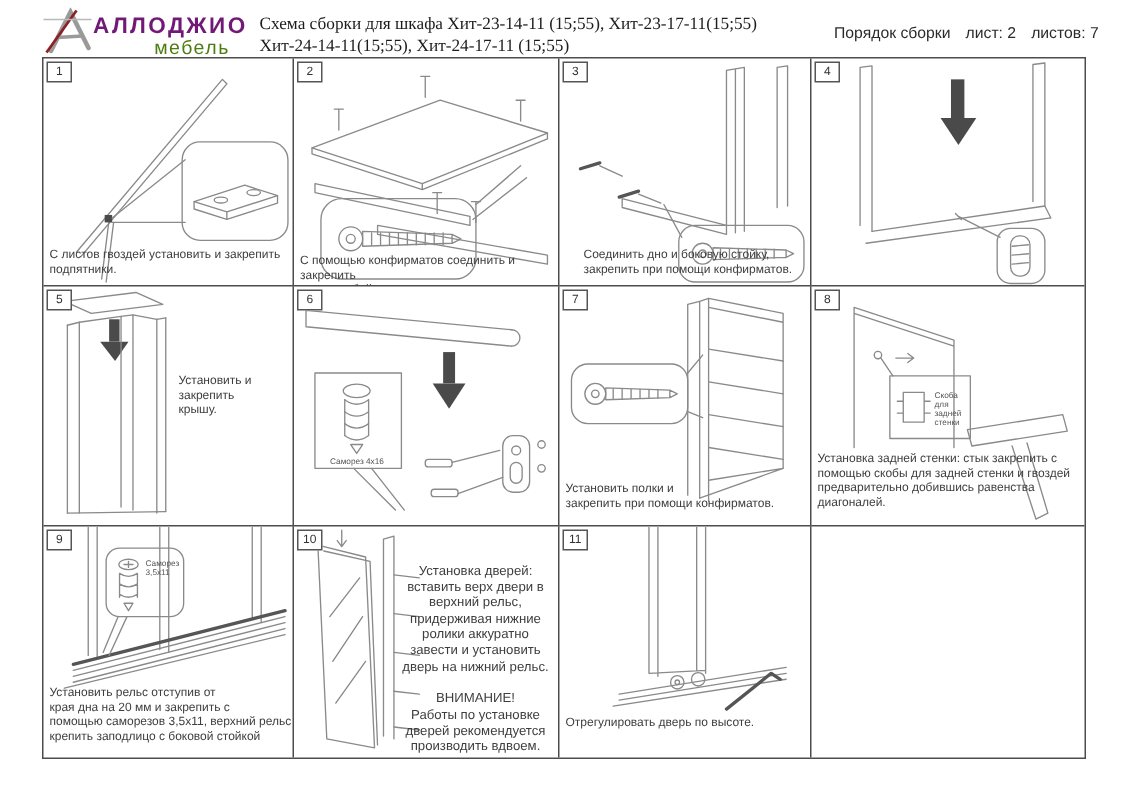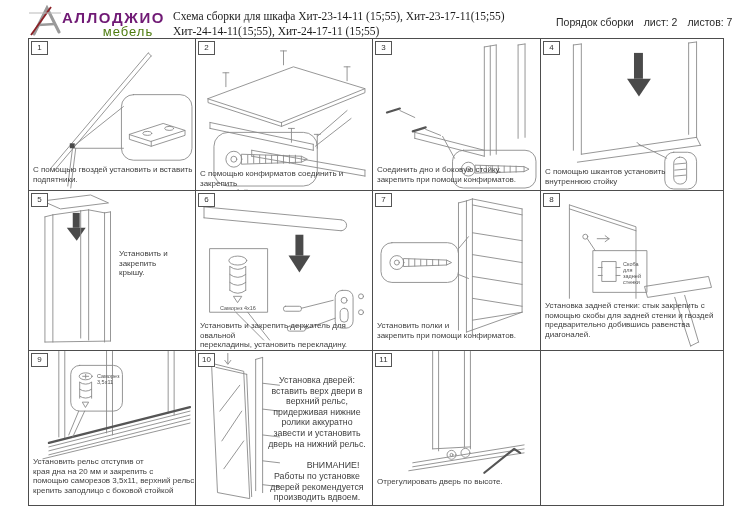--- a/index.html
+++ b/index.html
@@ -59,21 +59,21 @@
       <path d="M22,130 L120,14 M25,133 L123,17 M120,14 L123,17"></path>
       <path d="M44,108 L39,148 M47,110 L42,150"></path>
       <rect x="41" y="105" width="5" height="5" class="dk"></rect>
       <path d="M46,107 L95,68 M46,110 L95,110"></path>
       <rect x="93" y="56" width="71" height="66" rx="12"></rect>
       <path d="M101,96 L135,85 L157,92 L123,103 Z"></path>
       <path d="M101,96 L101,101 L123,108 L123,103 M157,92 L157,97 L123,108"></path>
       <ellipse cx="119" cy="95" rx="4.5" ry="2"></ellipse>
       <ellipse cx="141" cy="90" rx="4.5" ry="2"></ellipse>
     </svg>
-    <div class="cap" style="left:4px;top:126px;width:162px;">С помощью гвоздей установить и вставить
+    <div class="cap" style="left:4px;top:126px;width:162px;">С листов гвоздей установить и закрепить
 подпятники.</div>
   </div>
 
   <div class="cell" style="left:167px;top:0;width:177px;height:152px;">
     <div class="numbox">2</div>
     <svg class="draw" viewBox="0 0 177 152">
       <path d="M12,60 L98,28 L170,50 L86,84 Z"></path>
       <path d="M12,60 L12,64 L86,88 L86,84 M170,50 L170,54 L86,88"></path>
       <path d="M30,34 L30,48 M27,34 L33,34"></path>
       <path d="M88,12 L88,26 M85,12 L91,12"></path>
@@ -103,39 +103,37 @@
         <path d="M27,72 L42,79"></path>
       <path d="M40,93 L53,89" class="thick"></path>
         <path d="M53,91 L68,97"></path>
       <path d="M70,98 L82,120"></path>
       <rect x="80" y="112" width="84" height="38" rx="11"></rect>
       <circle cx="96" cy="131" r="7"></circle>
         <circle cx="96" cy="131" r="2.5"></circle>
       <path d="M103,127 L152,128.5 L152,133.5 L103,135 Z M152,128.5 L157,131 L152,133.5"></path>
       <path d="M108,127.5 L108,134.5 M114,127.5 L114,134.5 M120,127.5 L120,134.5 M126,127.5 L126,134.5 M132,128 L132,134 M138,128 L138,134 M144,128 L144,134"></path>
     </svg>
-    <div class="cap" style="left:4px;top:126px;width:160px;">Соединить дно и боковую стойку,
+    <div class="cap" style="left:16px;top:126px;width:160px;">Соединить дно и боковую стойку,
 закрепить при помощи конфирматов.</div>
   </div>
 
   <div class="cell no-r" style="left:512px;top:0;width:182px;height:152px;">
     <div class="numbox">4</div>
     <svg class="draw" viewBox="0 0 182 152">
       <rect x="93" y="14" width="9" height="26" class="dk"></rect>
       <polygon points="86,40 110,40 98,58" class="dk"></polygon>
       <path d="M32,6 L32,112 M40,5 L40,116 M32,6 L40,5"></path>
       <path d="M148,4 L148,96 M156,3 L156,99 M148,4 L156,3"></path>
       <path d="M40,116 L156,99 M36,124 L160,107 M156,99 L160,107"></path>
       <path d="M96,104 L100,108 M98,106 L126,120"></path>
       <rect x="124" y="114" width="32" height="37" rx="9"></rect>
       <rect x="133" y="119" width="13" height="27" rx="6"></rect>
       <path d="M134,126 L145,125 M134,132 L145,131 M134,138 L145,137"></path>
     </svg>
-    <div class="cap" style="left:4px;top:128px;width:160px;">С помощью шкантов установить
-внутреннюю стойку</div>
   </div>
 
   <div class="cell" style="left:0;top:152px;width:167px;height:160px;">
     <div class="numbox">5</div>
     <svg class="draw" viewBox="0 0 167 160">
       <path d="M14,10 L62,4 L80,12 L32,18 Z"></path>
       <rect x="44" y="22" width="7" height="15" class="dk"></rect>
       <polygon points="38,37 57,37 48,50" class="dk"></polygon>
       <path d="M16,26 L16,152 M24,24 L24,152 M52,20 L52,148 M60,19 L60,150 M76,22 L76,152 M82,21 L82,151"></path>
       <path d="M16,26 L24,24 M52,20 L60,19 M76,22 L82,21 M24,24 L52,20 M60,19 L76,22"></path>
@@ -161,22 +159,20 @@
       <circle cx="149" cy="110" r="3"></circle>
       <rect x="145" y="118" width="8" height="14" rx="4"></rect>
       <circle cx="166" cy="106" r="2.5"></circle>
         <circle cx="166" cy="122" r="2.5"></circle>
       <rect x="88" y="116" width="18" height="5" rx="2"></rect>
         <path d="M106,118 L138,110"></path>
       <rect x="92" y="136" width="18" height="5" rx="2"></rect>
         <path d="M110,139 L140,128"></path>
     </svg>
     <div class="tiny" style="left:24px;top:114px;width:44px;">Саморез 4х16</div>
-    <div class="cap" style="left:4px;top:130px;width:172px;">Установить и закрепить держатель для овальной
-перекладины, установить перекладину.</div>
   </div>
 
   <div class="cell" style="left:344px;top:152px;width:168px;height:160px;">
     <div class="numbox">7</div>
     <svg class="draw" viewBox="0 0 168 160">
       <path d="M94,10 L94,142 M100,8 L100,144 M94,10 L100,8 M86,12 L86,140 M86,12 L94,10"></path>
       <path d="M100,8 L150,18 M100,14 L150,24 M150,18 L150,122"></path>
       <path d="M100,42 L150,50 M100,64 L150,72 M100,86 L150,94 M100,108 L150,116 M100,130 L150,122 M94,142 L150,122"></path>
       <path d="M86,58 L96,46 M86,84 L96,88"></path>
       <rect x="8" y="52" width="78" height="40" rx="11"></rect>
@@ -239,21 +235,21 @@
       <path d="M67,32 L84,34 M67,58 L84,60 M67,84 L84,86 M67,110 L84,112 M67,134 L84,136"></path>
       <path d="M32,2 L32,12 M29,9 L32,13 L35,9"></path>
     </svg>
     <div class="cap cap10" style="left:70px;top:24px;width:102px;">Установка дверей:
 вставить верх двери в
 верхний рельс,
 придерживая нижние
 ролики аккуратно
 завести и установить
 дверь на нижний рельс.</div>
-    <div class="cap cap10 warn-title" style="left:70px;top:100px;width:102px;margin-left:16px;">ВНИМАНИЕ!</div>
+    <div class="cap cap10 warn-title" style="left:70px;top:100px;width:102px;">ВНИМАНИЕ!</div>
     <div class="cap cap10" style="left:70px;top:120px;width:102px;">Работы по установке
 дверей рекомендуется
 производить вдвоем.</div>
   </div>
 
   <div class="cell no-b" style="left:344px;top:312px;width:168px;height:154px;">
     <div class="numbox">11</div>
     <svg class="draw" viewBox="0 0 168 154">
       <path d="M60,0 L60,98 M66,0 L66,100 M92,0 L92,96 M98,0 L98,98 M60,98 L98,96"></path>
       <path d="M40,112 L152,94 M40,116 L152,98 M36,120 L152,102"></path>

